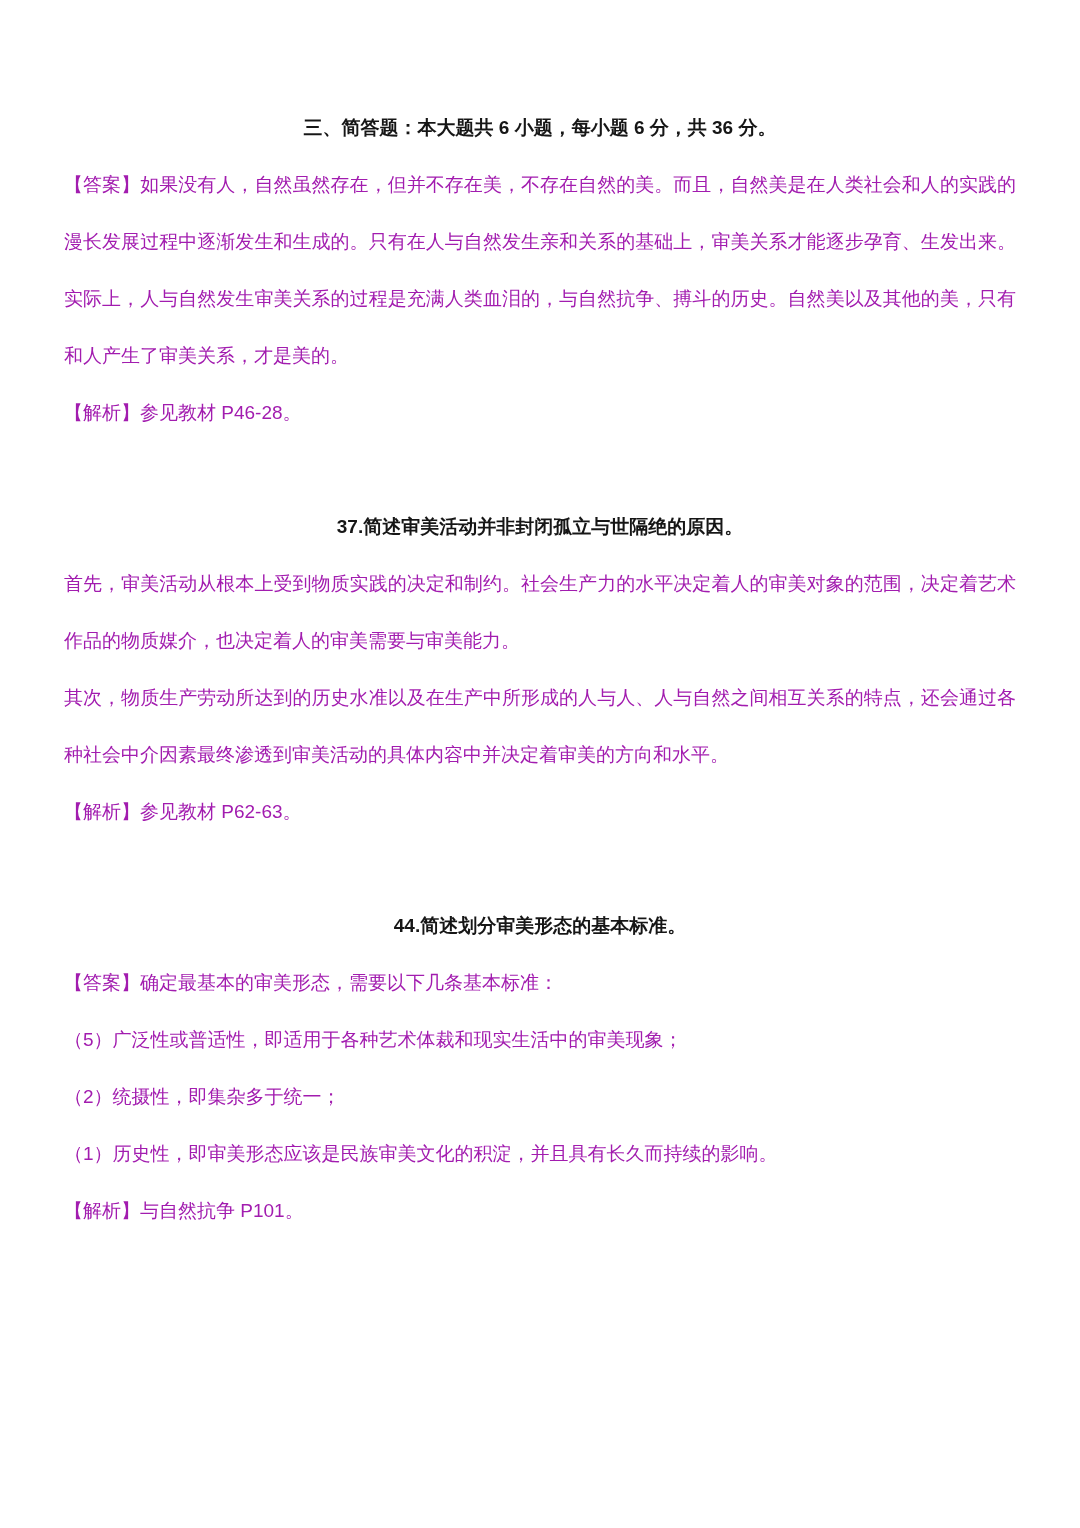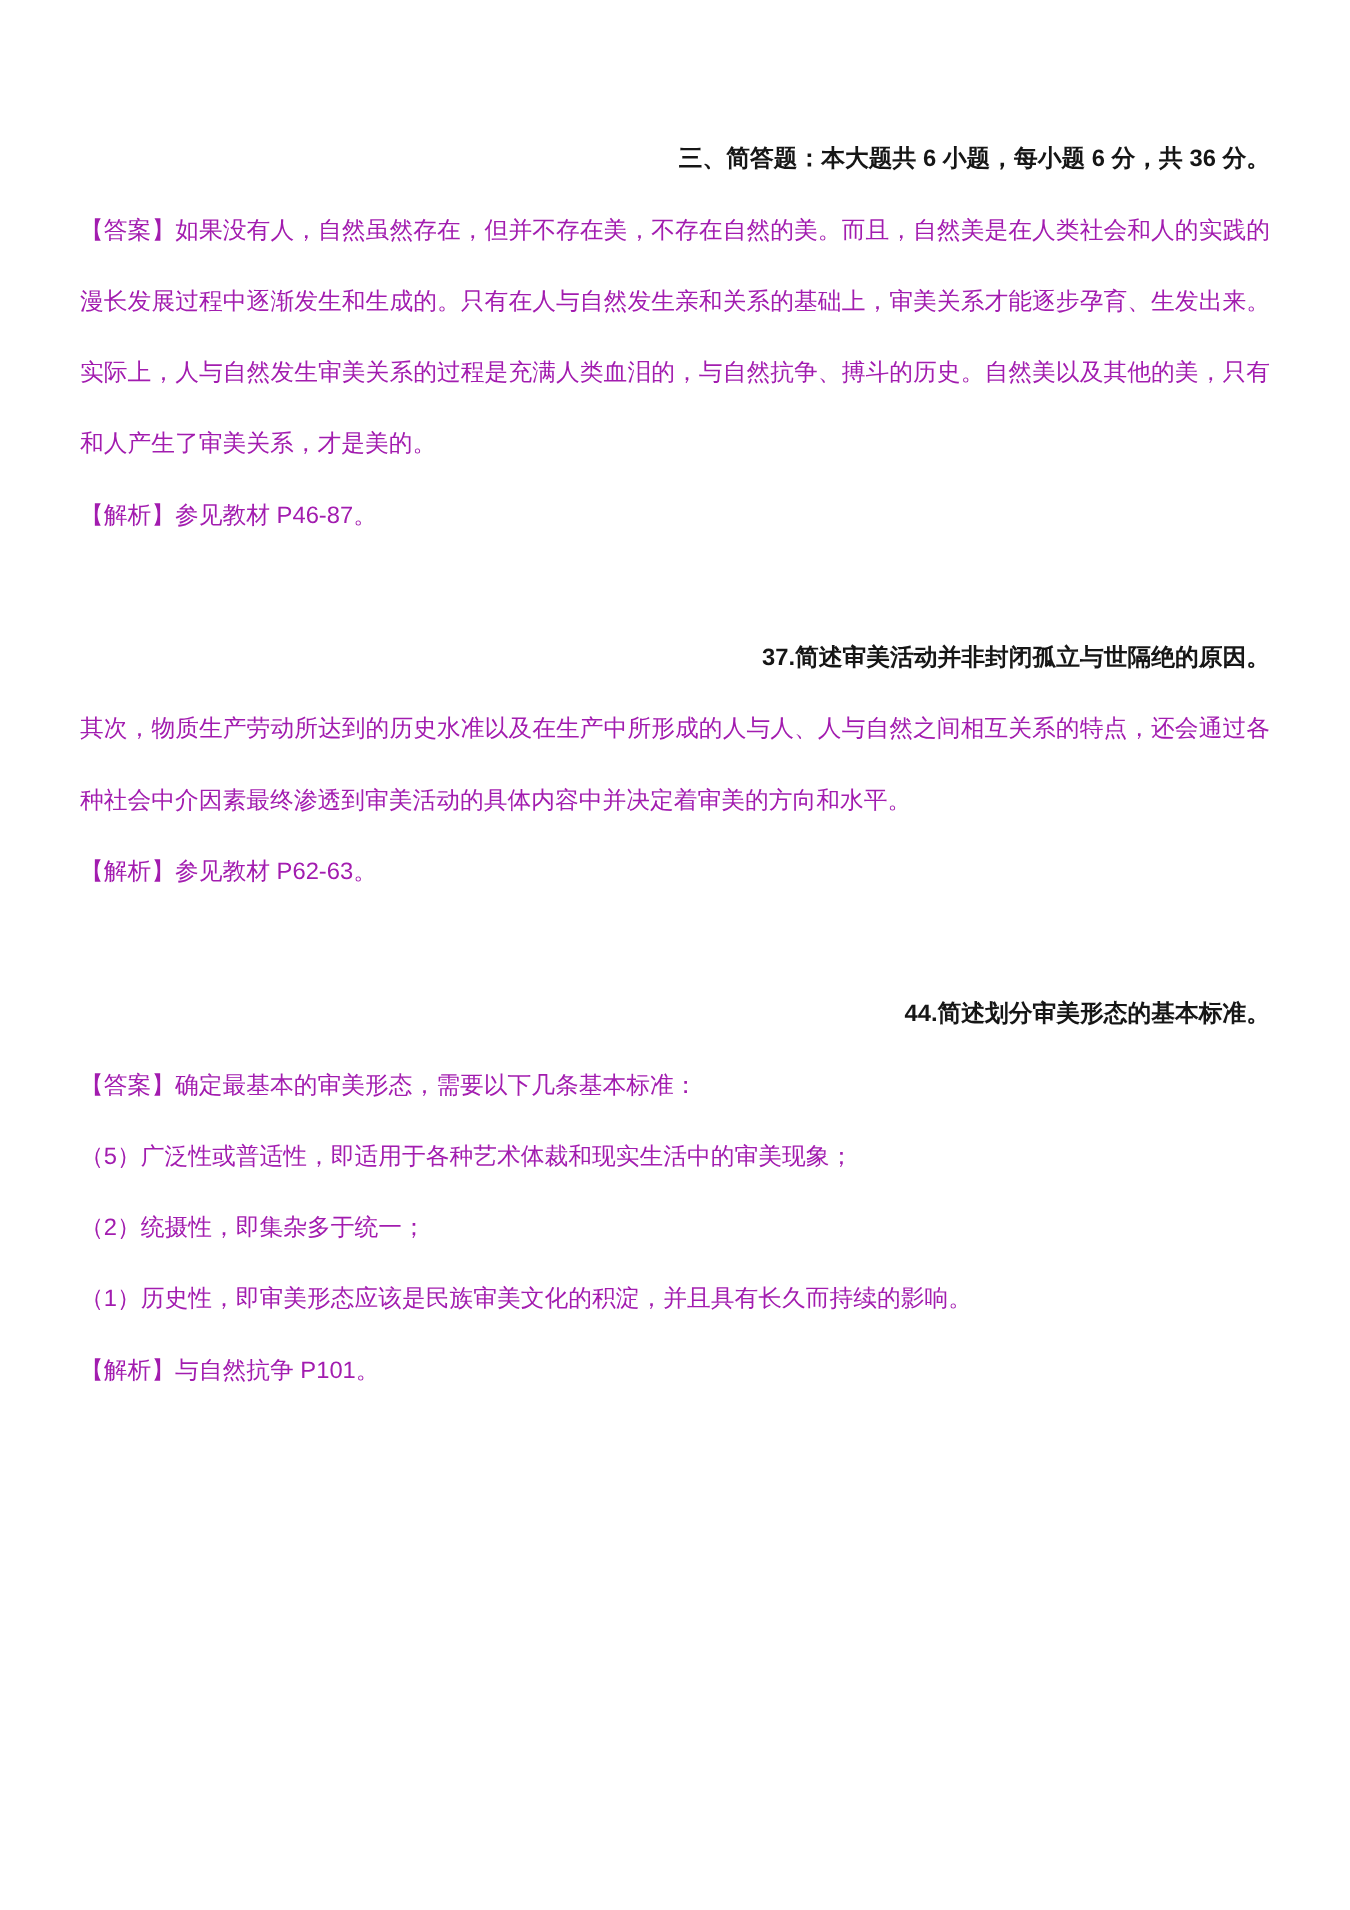--- a/index.html
+++ b/index.html
@@ -22,42 +22,43 @@
     font-size: 19px;
     line-height: 57px;
     color: #a21caf;
     text-align: justify;
     text-justify: inter-ideograph;
     letter-spacing: 0;
   }
   .bold {
     font-weight: 700;
     color: #161616;
-    text-align: right;
+    text-align: center;
   }
   .block-gap {
     height: 57px;
   }
 </style>
 </head>
 <body>
 
 <main class="page">
 
   <p class="line bold">三、简答题：本大题共 6 小题，每小题 6 分，共 36 分。</p>
 
   <section>
     <p class="line">【答案】如果没有人，自然虽然存在，但并不存在美，不存在自然的美。而且，自然美是在人类社会和人的实践的漫长发展过程中逐渐发生和生成的。只有在人与自然发生亲和关系的基础上，审美关系才能逐步孕育、生发出来。实际上，人与自然发生审美关系的过程是充满人类血泪的，与自然抗争、搏斗的历史。自然美以及其他的美，只有和人产生了审美关系，才是美的。</p>
-    <p class="line">【解析】参见教材 P46-87。</p>
+    <p class="line">【解析】参见教材 P46-28。</p>
   </section>
 
   <div class="block-gap"></div>
 
   <section>
     <p class="line bold">37.简述审美活动并非封闭孤立与世隔绝的原因。</p>
+    <p class="line">首先，审美活动从根本上受到物质实践的决定和制约。社会生产力的水平决定着人的审美对象的范围，决定着艺术作品的物质媒介，也决定着人的审美需要与审美能力。</p>
     <p class="line">其次，物质生产劳动所达到的历史水准以及在生产中所形成的人与人、人与自然之间相互关系的特点，还会通过各种社会中介因素最终渗透到审美活动的具体内容中并决定着审美的方向和水平。</p>
     <p class="line">【解析】参见教材 P62-63。</p>
   </section>
 
   <div class="block-gap"></div>
 
   <section>
     <p class="line bold">44.简述划分审美形态的基本标准。</p>
     <p class="line">【答案】确定最基本的审美形态，需要以下几条基本标准：</p>
     <p class="line">（5）广泛性或普适性，即适用于各种艺术体裁和现实生活中的审美现象；</p>

